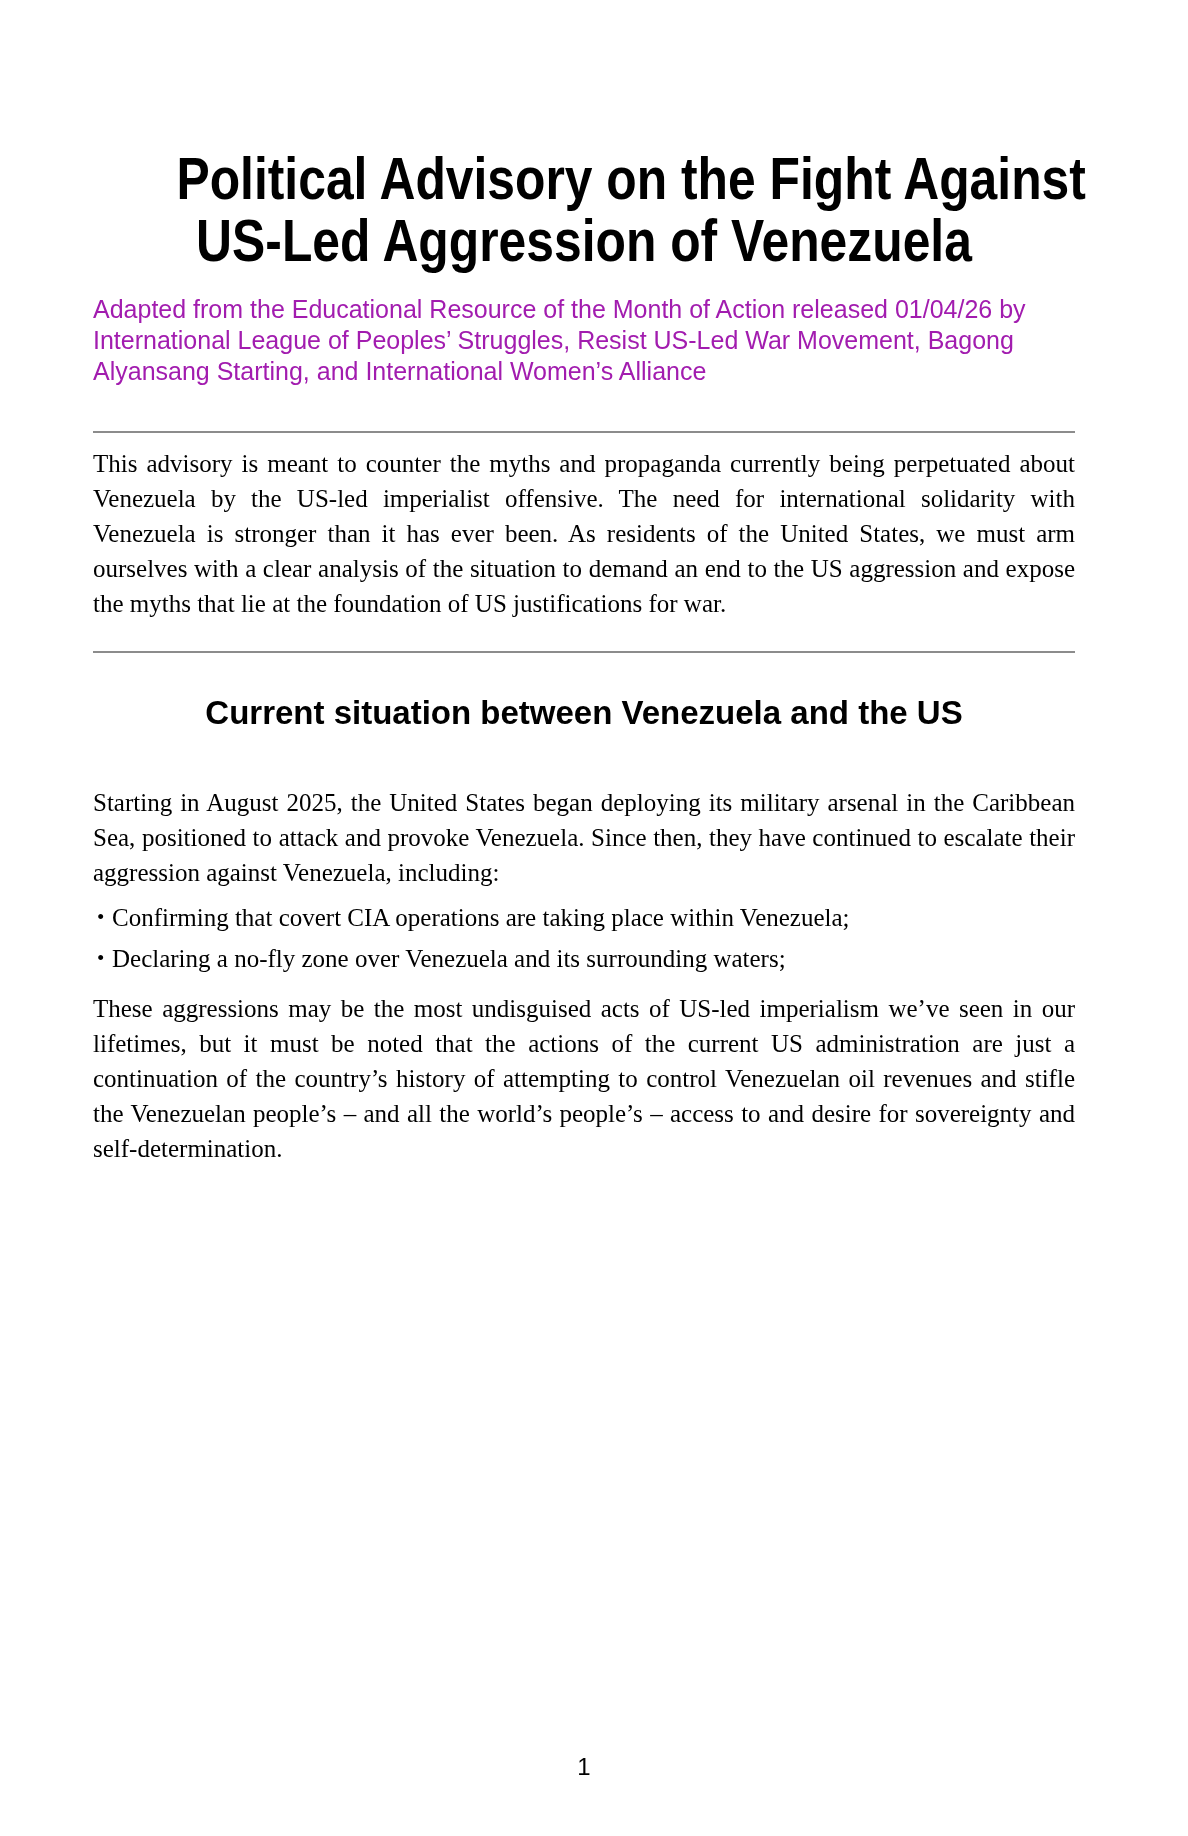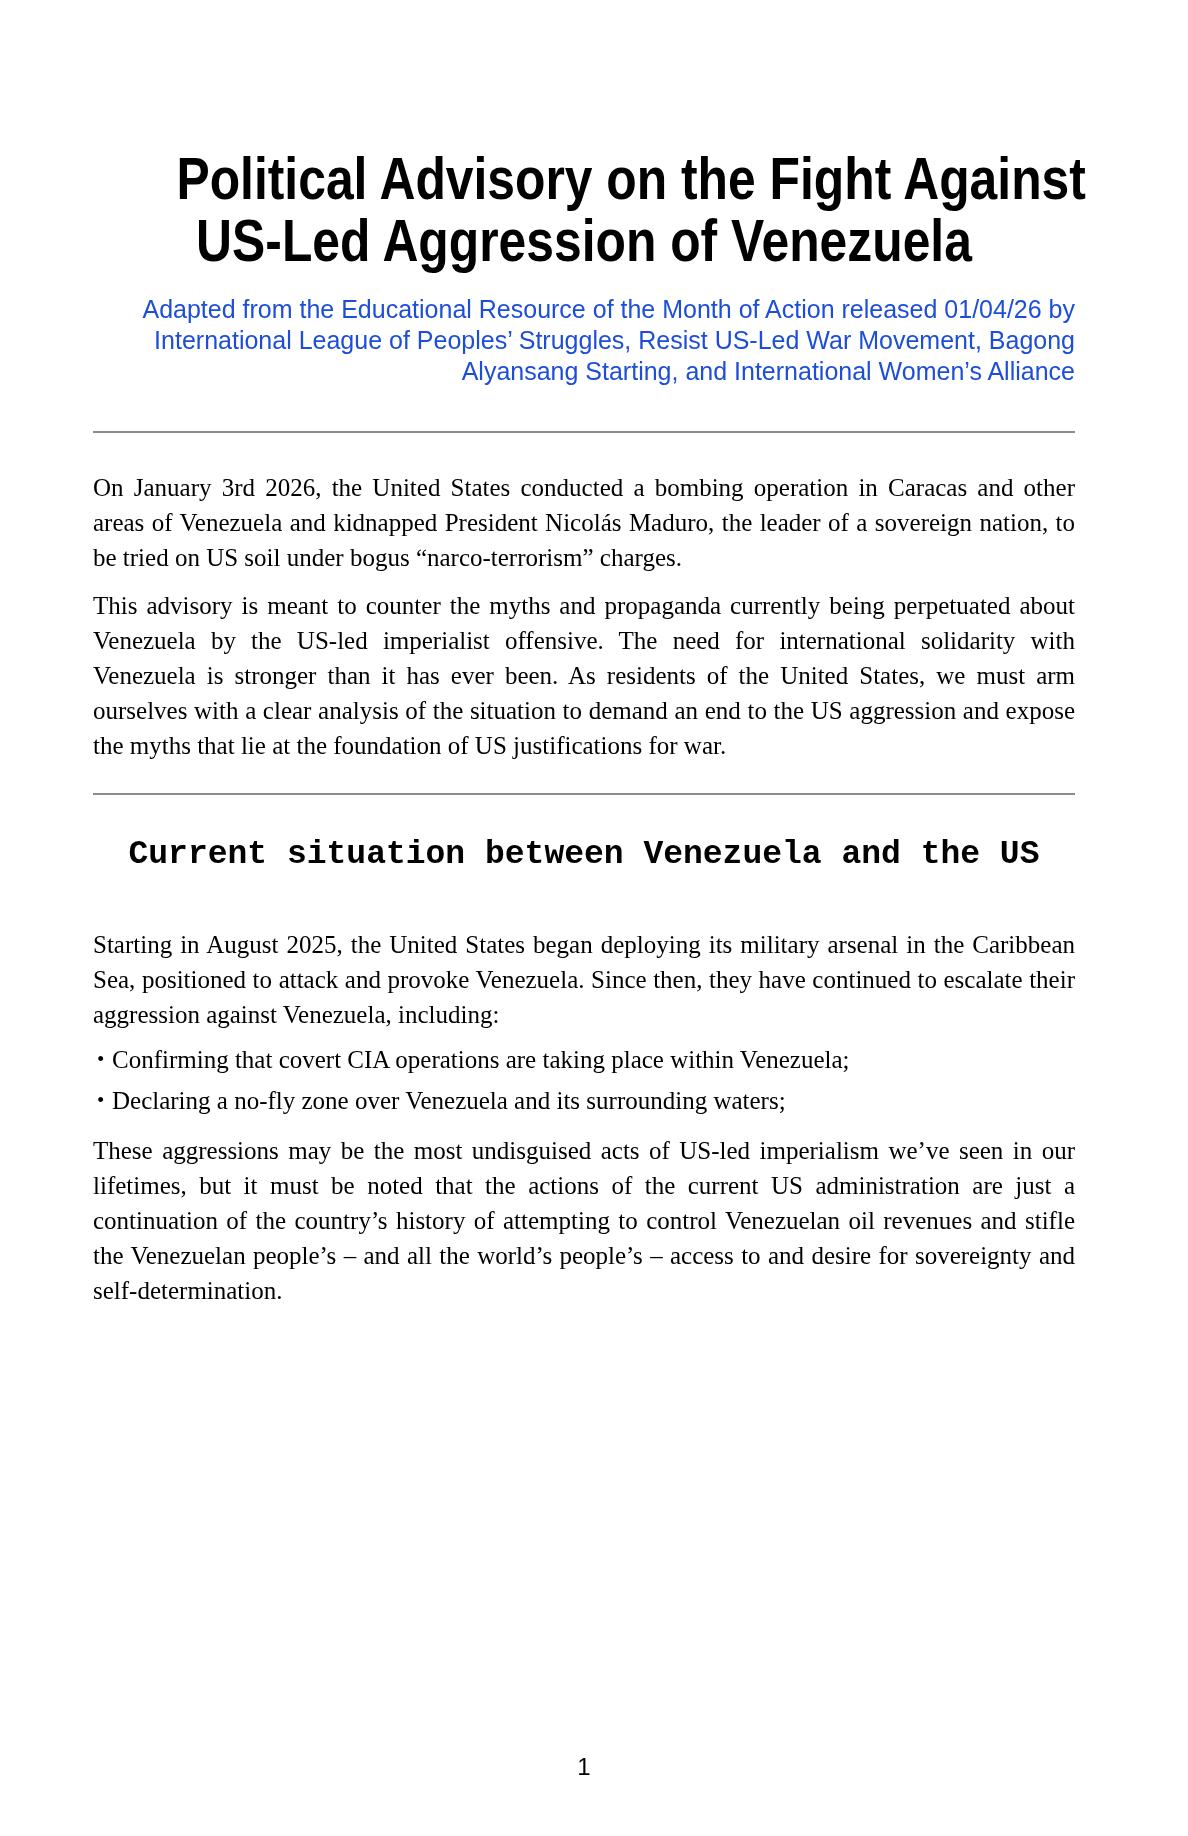--- a/index.html
+++ b/index.html
@@ -30,25 +30,25 @@
   }
   .title-line {
     display: block;
     white-space: nowrap;
     transform: scaleX(0.83);
     transform-origin: 50% 50%;
   }
   
   .subtitle {
     margin-top: 22px;
-    text-align: right;
+    text-align: left;
     font-family: "Liberation Sans", sans-serif;
     font-size: 25px;
     line-height: 31px;
-    color: #1d4ed8;
+    color: #a21caf;
   }
   
   hr.rule {
     border: none;
     border-top: 2px solid #8c8c8c;
     margin: 0;
   }
   hr.rule-1 { margin-top: 44px; }
   hr.rule-2 { margin-top: 30px; }
   
@@ -61,21 +61,21 @@
     color: #000000;
   }
   .para-intro-1 { margin-top: 37px; }
   .para-lead   { margin-top: 52px; }
   .para-closing{ margin-top: 15px; }
   
   h2.section-heading {
     margin: 40px 0 0 0;
     padding: 0;
     text-align: center;
-    font-family: Liberation Mono, monospace;
+    font-family: Liberation Sans, sans-serif;
     font-weight: bold;
     font-size: 33px;
     line-height: 40px;
     color: #000000;
   }
   
   ul.bullet-list {
     list-style: none;
     margin: 10px 0 0 0;
     padding: 0;
@@ -122,21 +122,20 @@
   </h1>
 
   <div class="subtitle">
     <div class="subtitle-line">Adapted from the Educational Resource of the Month of Action released 01/04/26 by</div>
     <div class="subtitle-line">International League of Peoples’ Struggles, Resist US-Led War Movement, Bagong</div>
     <div class="subtitle-line">Alyansang Starting, and International Women’s Alliance</div>
   </div>
 
   <hr class="rule rule-1">
 
-  <p class="body-para para-intro-1">On January 3rd 2026, the United States conducted a bombing operation in Caracas and other areas of Venezuela and kidnapped President Nicolás Maduro, the leader of a sovereign nation, to be tried on US soil under bogus “narco-terrorism” charges.</p>
   <p class="body-para para-intro-2">This advisory is meant to counter the myths and propaganda currently being perpetuated about Venezuela by the US-led imperialist offensive. The need for international solidarity with Venezuela is stronger than it has ever been. As residents of the United States, we must arm ourselves with a clear analysis of the situation to demand an end to the US aggression and expose the myths that lie at the foundation of US justifications for war.</p>
 
   <hr class="rule rule-2">
 
   <h2 class="section-heading">Current situation between Venezuela and the US</h2>
 
   <p class="body-para para-lead">Starting in August 2025, the United States began deploying its military arsenal in the Caribbean Sea, positioned to attack and provoke Venezuela. Since then, they have continued to escalate their aggression against Venezuela, including:</p>
 
   <ul class="bullet-list">
     <li class="bullet-item">Confirming that covert CIA operations are taking place within Venezuela;</li>

